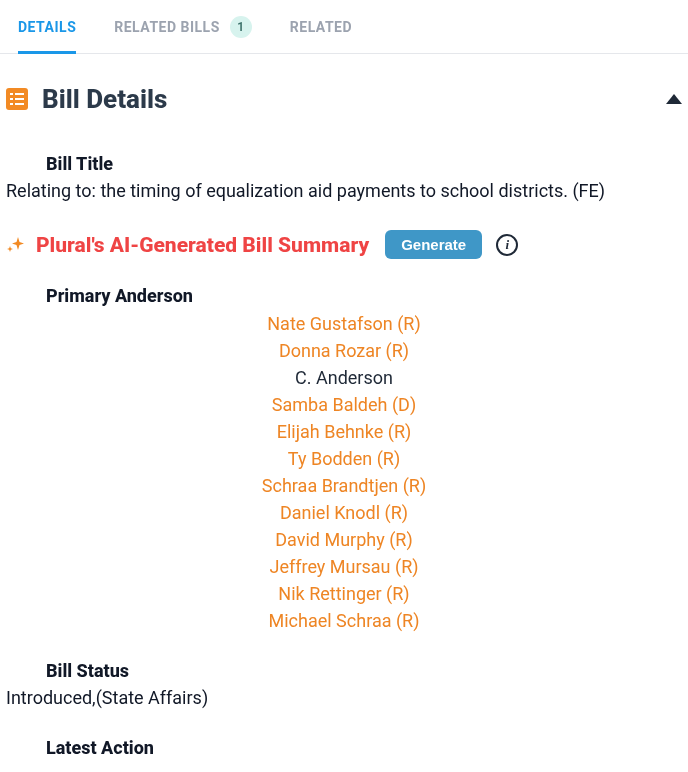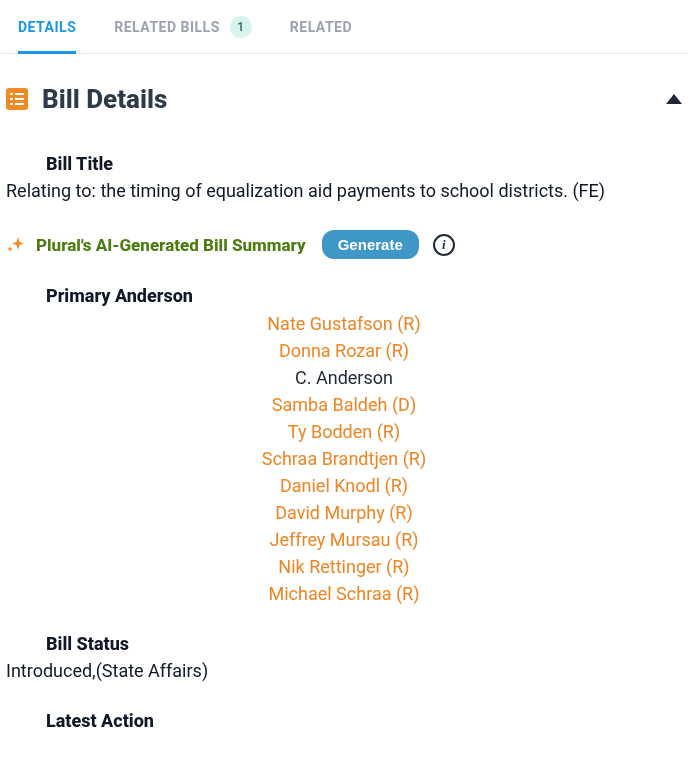--- a/index.html
+++ b/index.html
@@ -97,29 +97,29 @@
     display: flex;
     align-items: center;
     gap: 10px;
     margin-bottom: 26px;
   }
   .sparkle {
     width: 20px; height: 20px;
     display:inline-flex; align-items:center; justify-content:center;
   }
   .summary-label {
-    font-size: 17px;
+    font-size: 21px;
     font-weight: 800;
-    color: #4d7c0f;
+    color: #ef4444;
   }
   .generate-btn {
     background: #3f97c7;
     color: #fff;
     border: none;
-    border-radius: 12px;
+    border-radius: 6px;
     padding: 6px 16px;
     font-size: 15px;
     font-weight: 600;
     cursor: pointer;
     margin-left: 6px;
   }
   .info-icon {
     width: 22px; height: 22px;
     border: 2px solid #1f2937;
     border-radius: 50%;
@@ -207,20 +207,21 @@
       </span>
   </div>
 
   <div class="block">
     <div class="label">Primary Anderson</div>
     <div class="authors-list" id="authors-list">
         <div class="author link">Nate Gustafson (R)</div>
         <div class="author link">Donna Rozar (R)</div>
         <div class="author plain">C. Anderson</div>
         <div class="author link">Samba Baldeh (D)</div>
+        <div class="author link">Elijah Behnke (R)</div>
         <div class="author link">Ty Bodden (R)</div>
         <div class="author link">Schraa Brandtjen (R)</div>
         <div class="author link">Daniel Knodl (R)</div>
         <div class="author link">David Murphy (R)</div>
         <div class="author link">Jeffrey Mursau (R)</div>
         <div class="author link">Nik Rettinger (R)</div>
         <div class="author link">Michael Schraa (R)</div>
       </div>
   </div>
 

